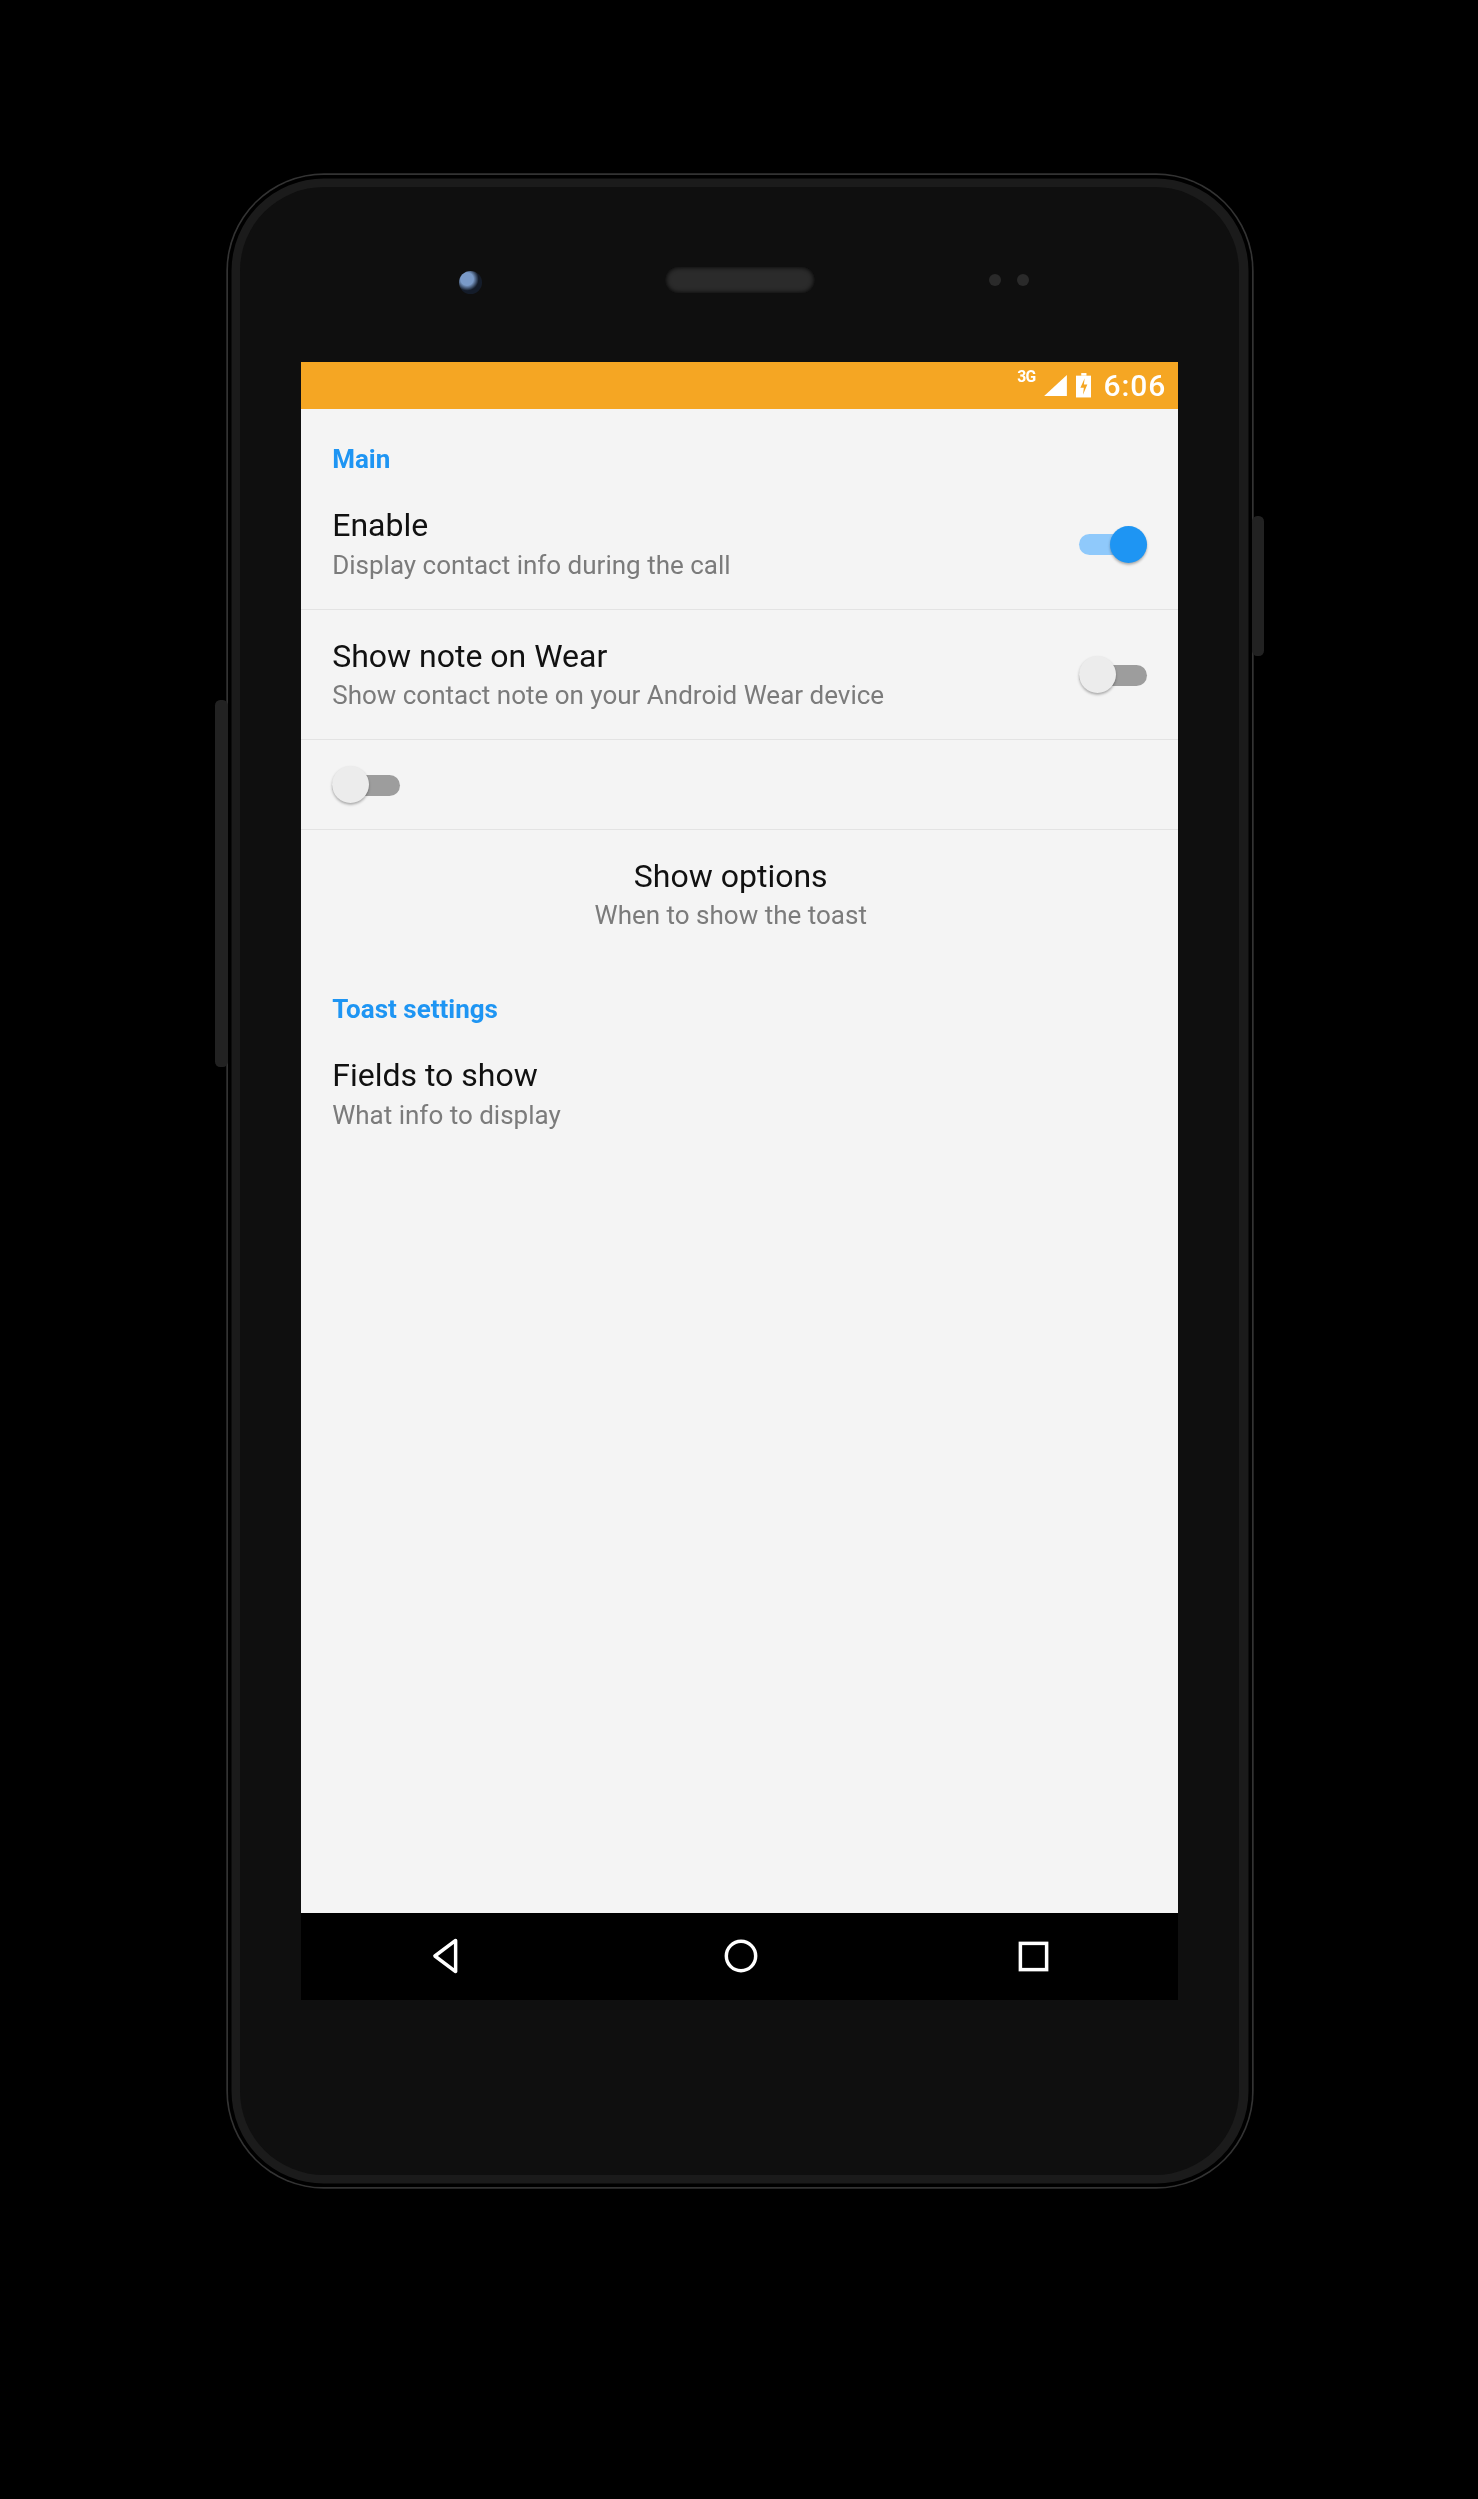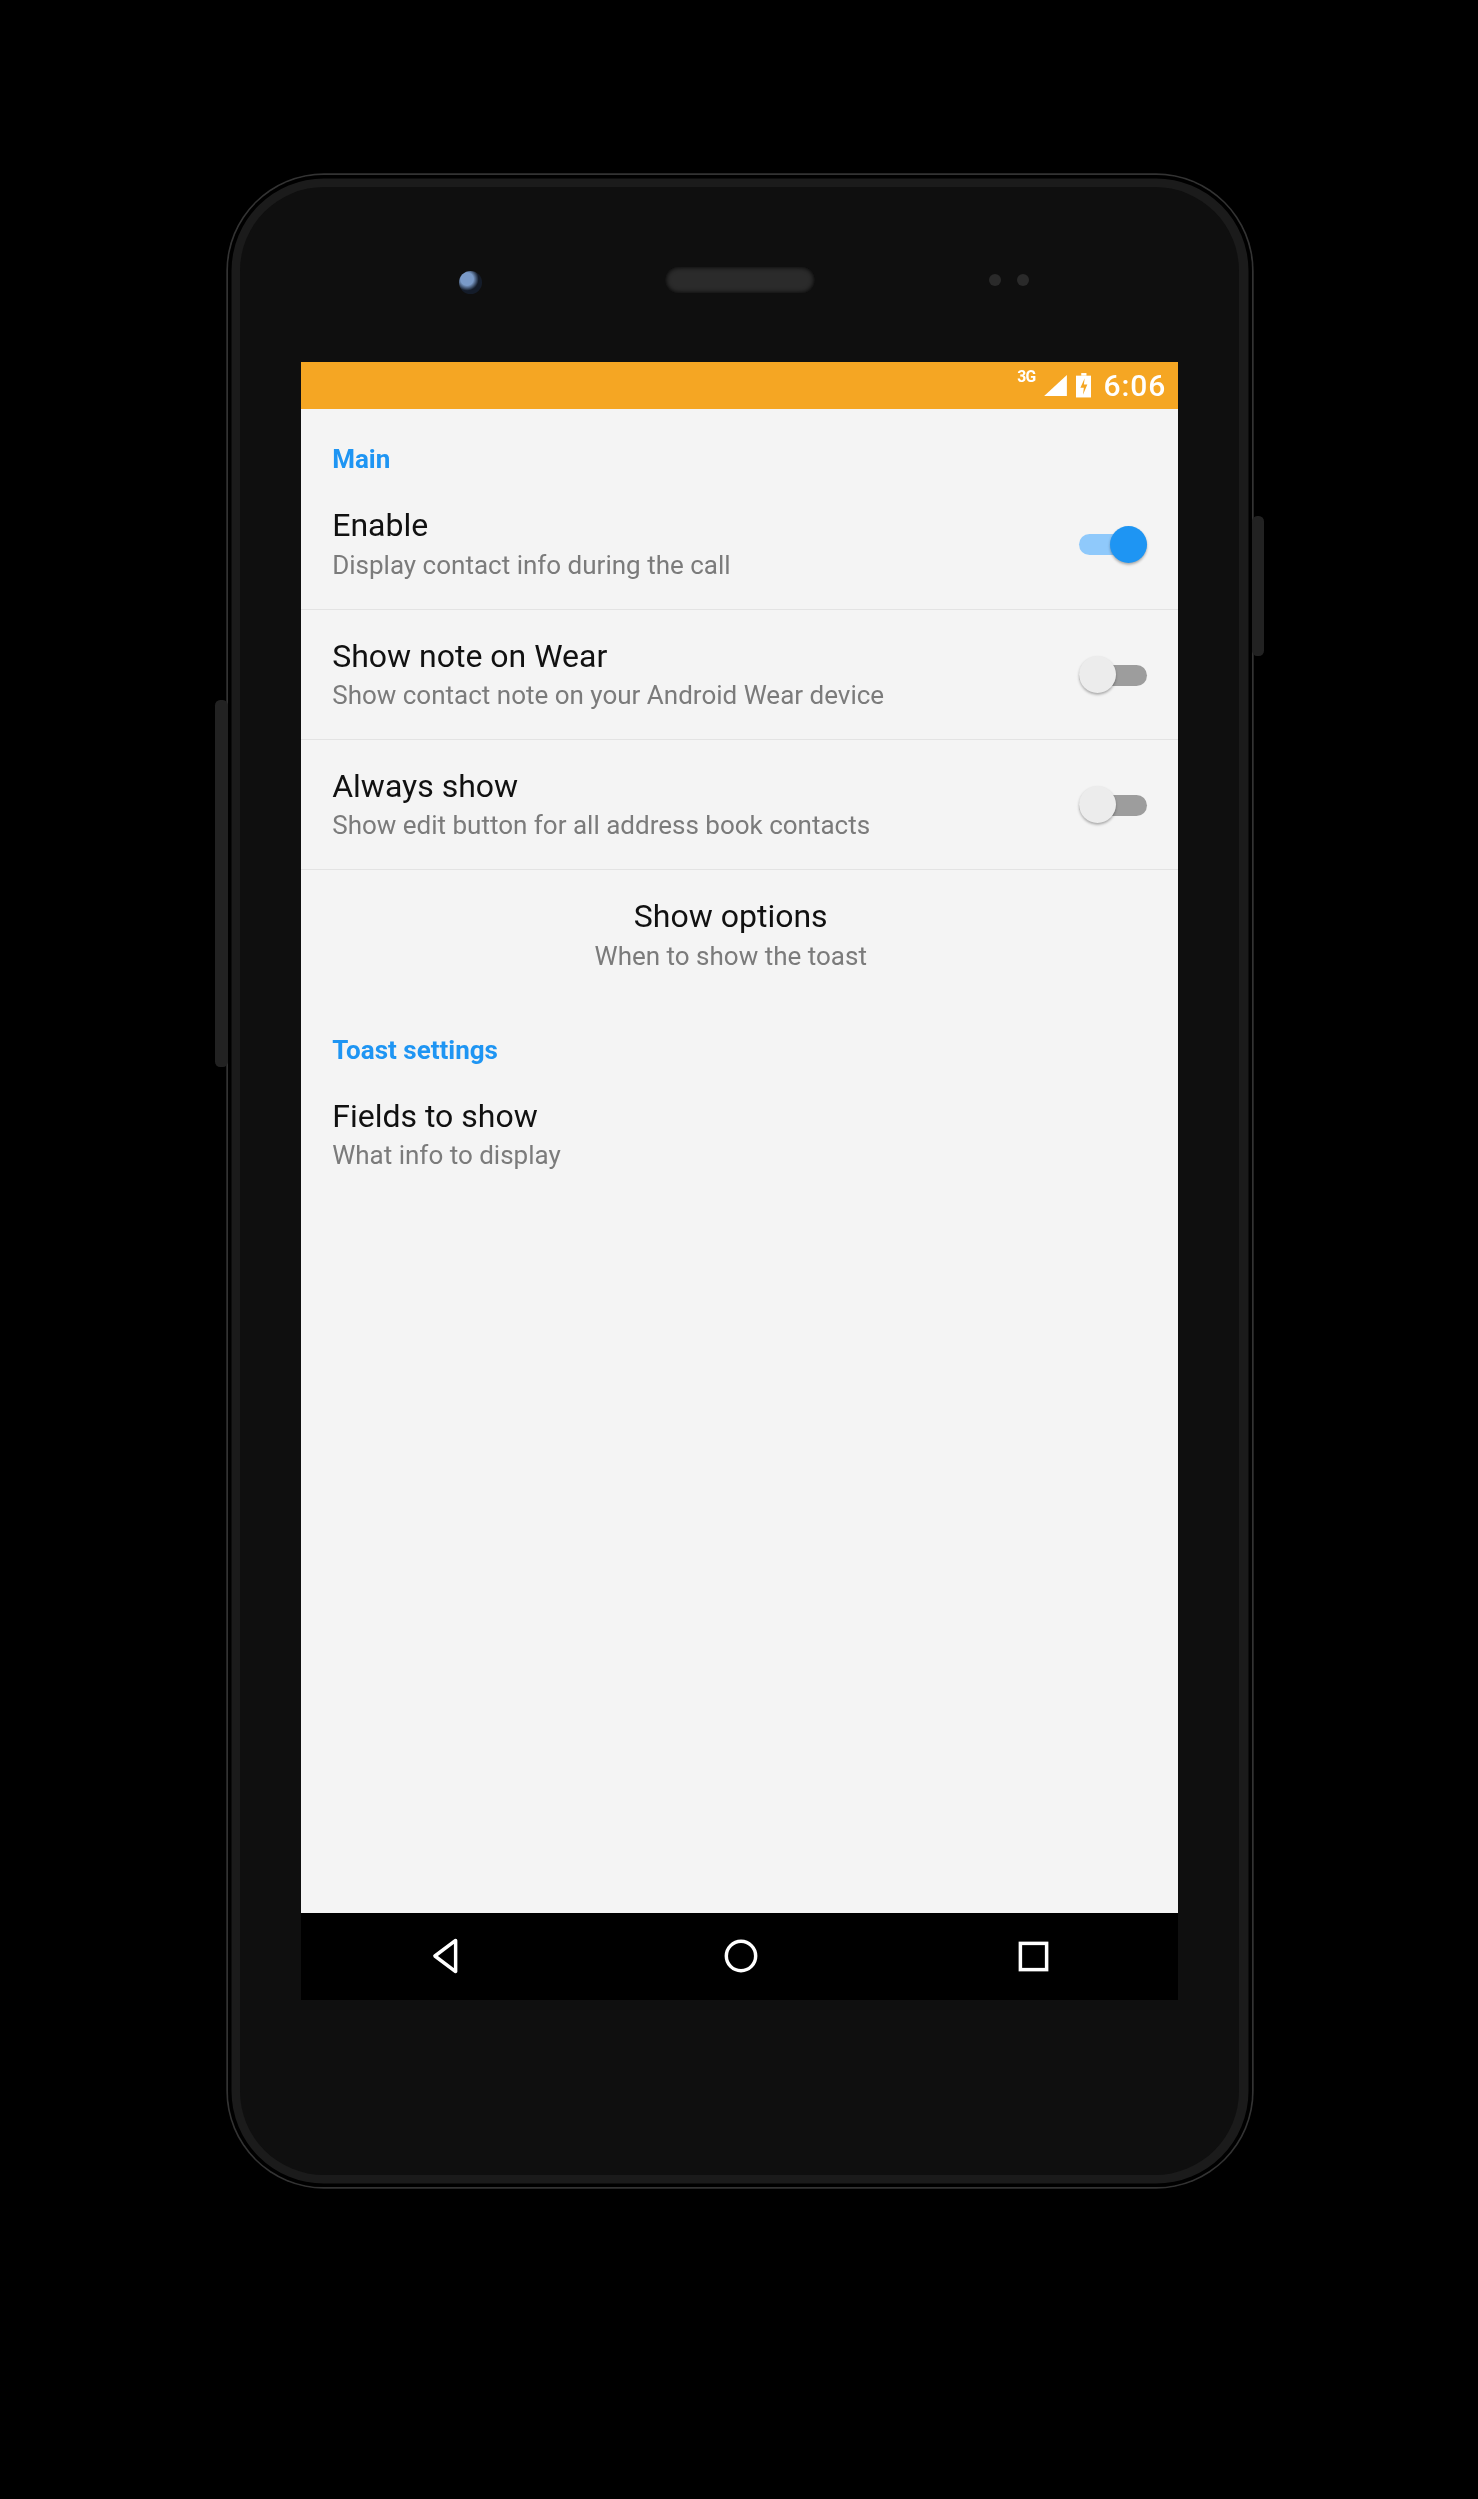--- a/index.html
+++ b/index.html
@@ -211,24 +211,20 @@
             <div class="title">Show note on Wear</div>
             <div class="subtitle">Show contact note on your Android Wear device</div>
           </div>
           <div class="switch">
               <div class="track"></div>
               <div class="thumb"></div>
             </div>
         </div>
 
         <div class="pref">
-          <div class="texts">
-            <div class="title">Always show</div>
-            <div class="subtitle">Show edit button for all address book contacts</div>
-          </div>
           <div class="switch">
               <div class="track"></div>
               <div class="thumb"></div>
             </div>
         </div>
 
         <div class="pref no-divider">
           <div class="texts">
             <div class="title">Show options</div>
             <div class="subtitle">When to show the toast</div>

